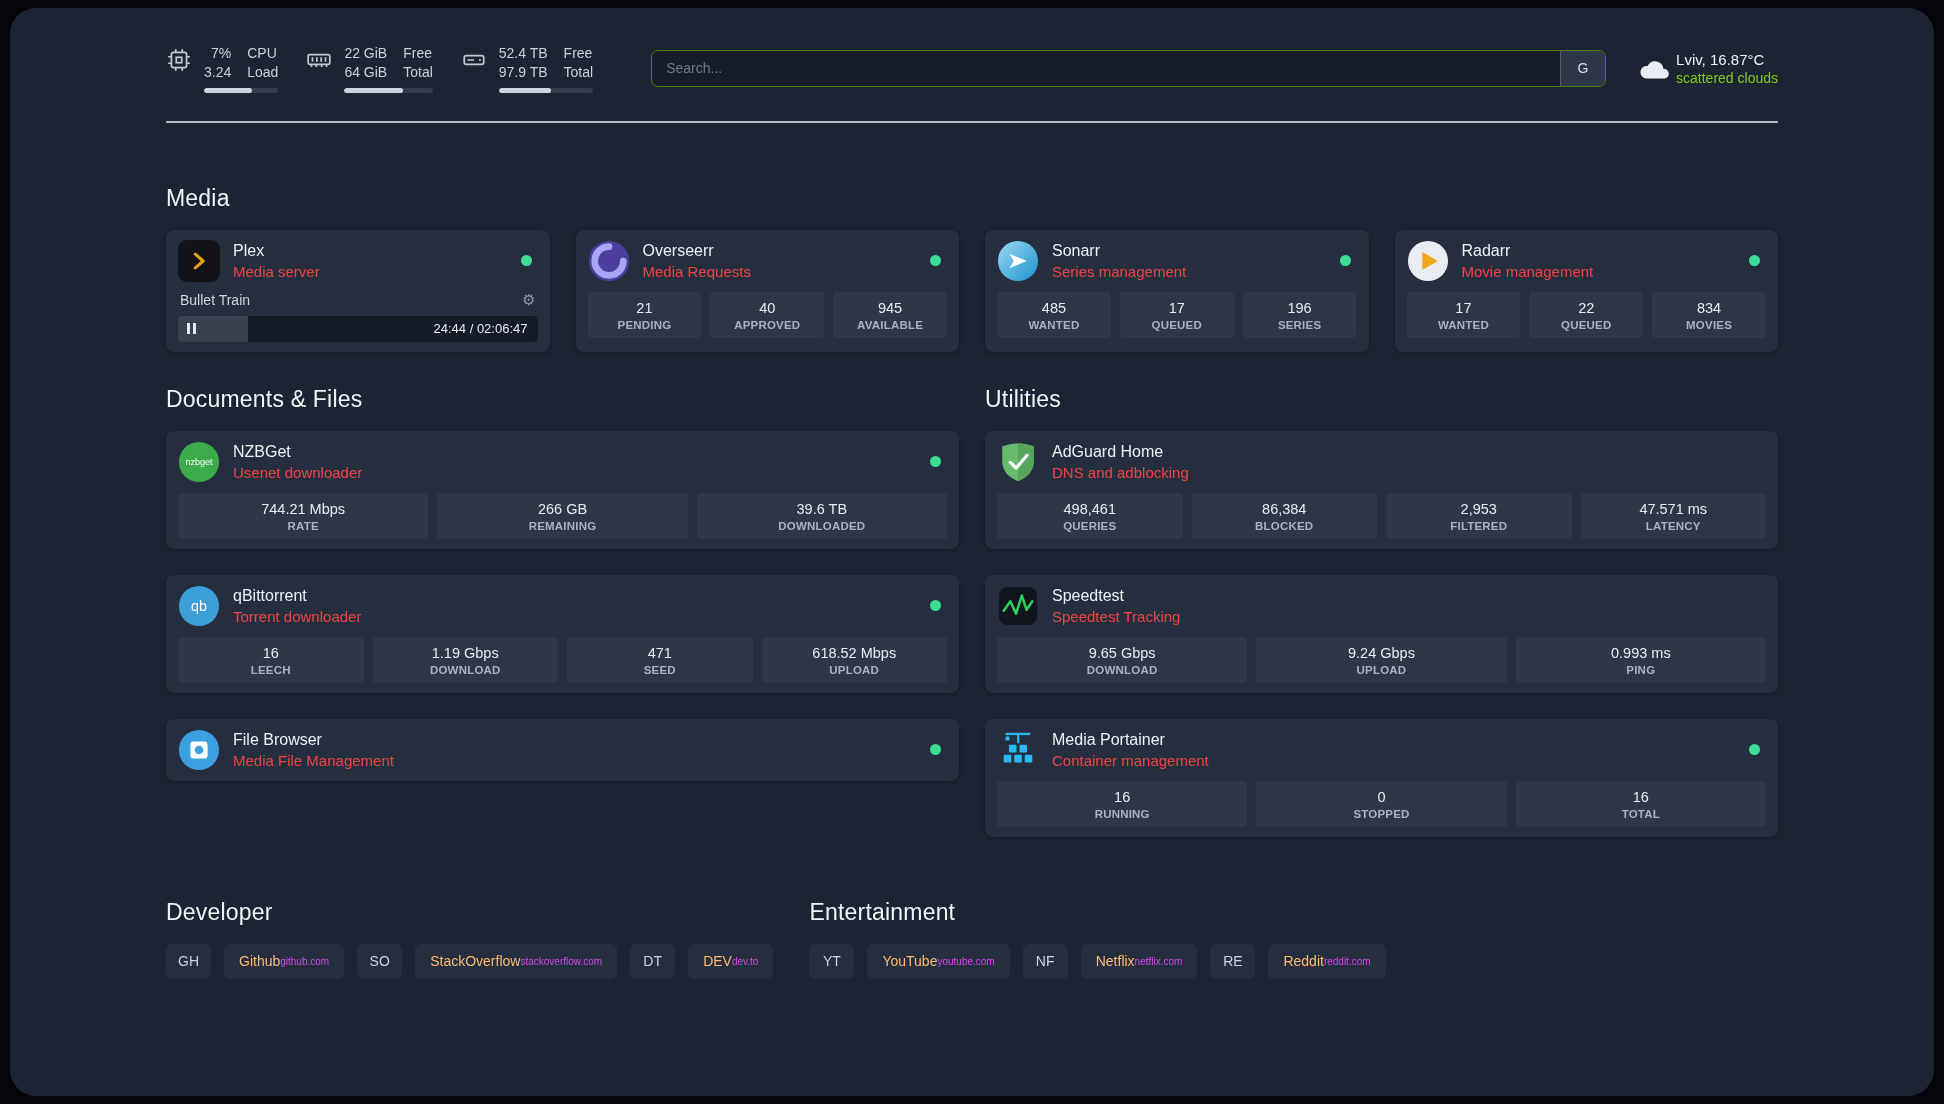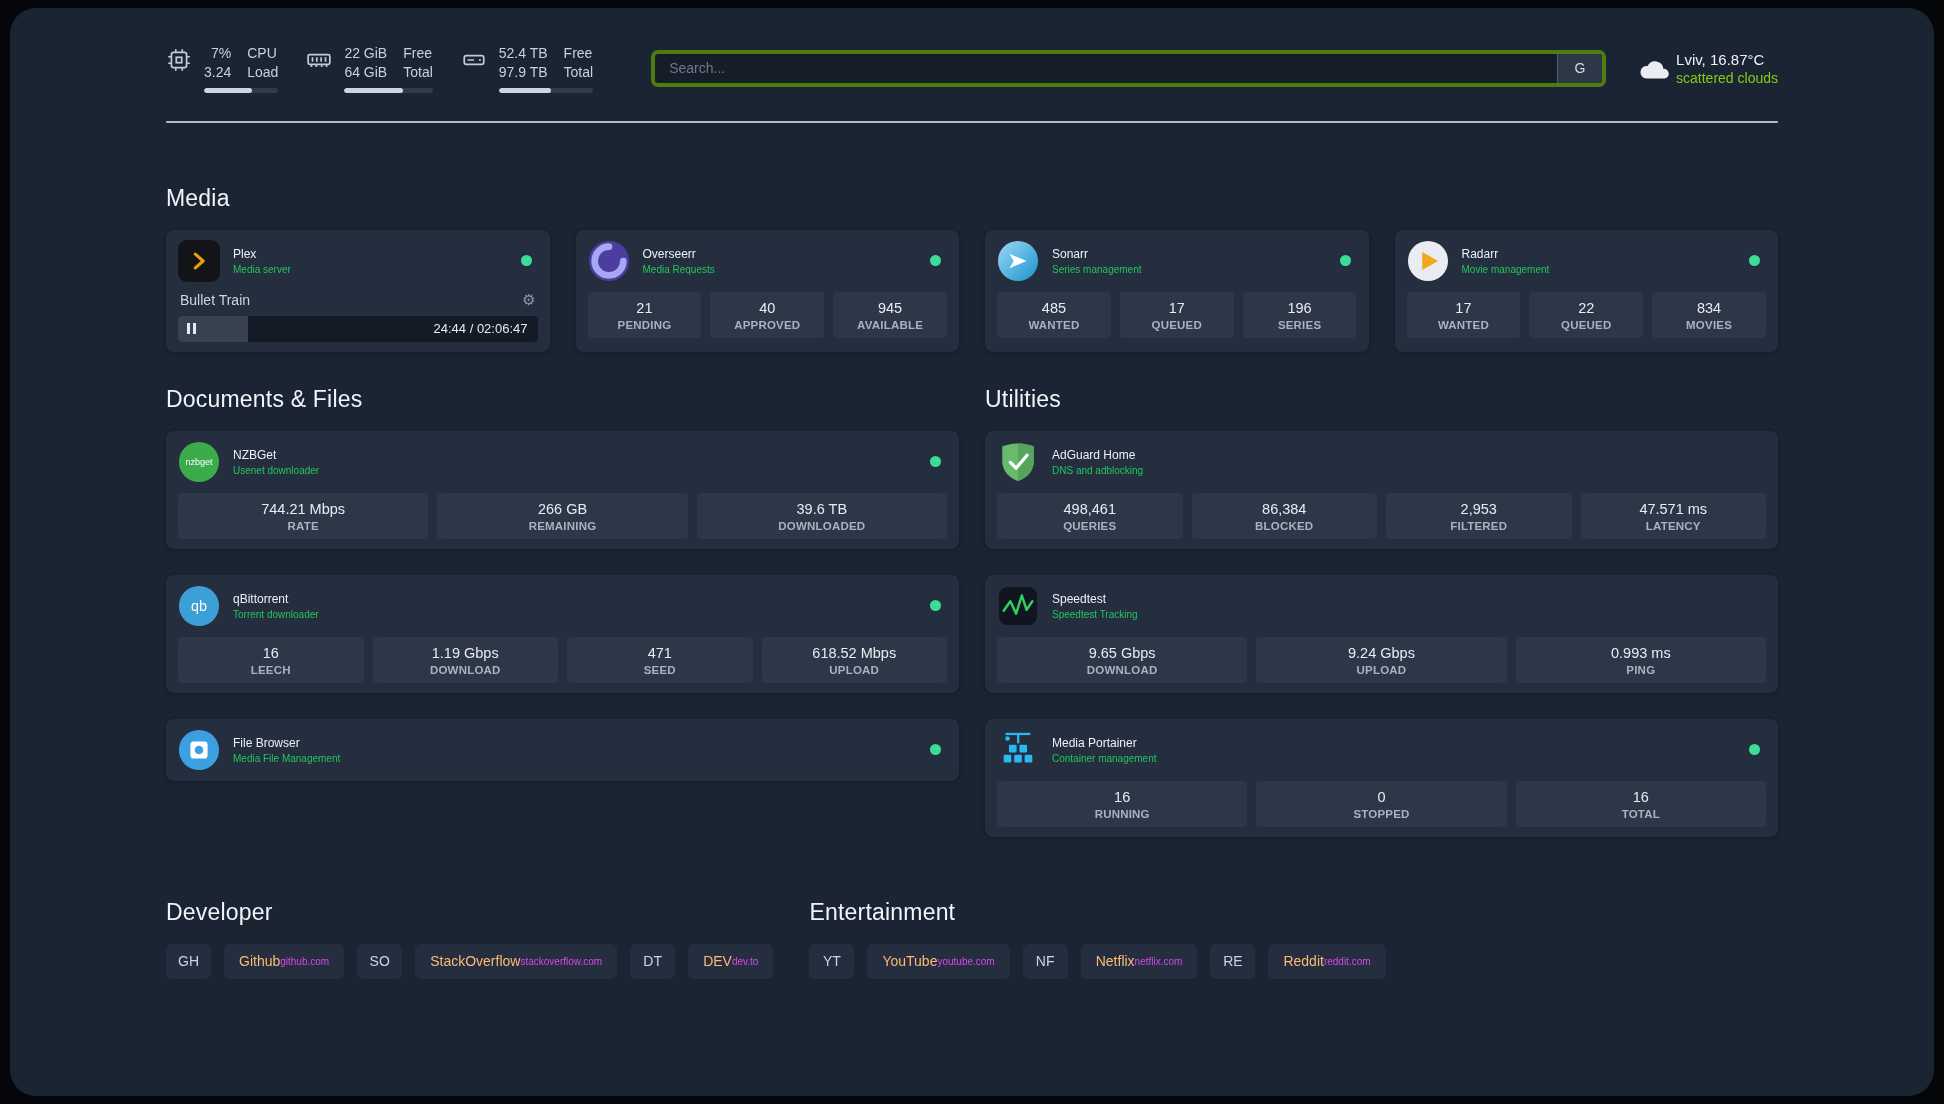--- a/index.html
+++ b/index.html
@@ -21,21 +21,21 @@
   .res { display:flex; align-items:flex-start; gap:12px; margin-right:28px; }
   .res svg { margin-top:3px; flex:0 0 auto; }
   .res-body { display:flex; flex-direction:column; gap:6px; }
   .res-text { display:flex; gap:16px; font-size:14px; color:#c9d1dd; line-height:1.35; }
   .res-col { display:flex; flex-direction:column; }
   .res-col.vals { align-items:flex-end; }
   .res-bar { height:5px; border-radius:3px; background:#323b4b; overflow:hidden; width:100%; }
   .res-fill { height:100%; background:#cfd5de; border-radius:3px; }
 
   .search-wrap { flex:1; display:flex; margin:0 30px; height:37px;
-    border:4px solid #4d7c0f; border-radius:7px; overflow:hidden; background:#161d29; }
+    border:1px solid #4d7c0f; border-radius:7px; overflow:hidden; background:#161d29; }
   .search-input { flex:1; background:transparent; border:none; outline:none;
     color:#dfe4ec; padding:0 14px; font-size:14px; font-family:inherit; }
   .search-input::placeholder { color:#6f7989; }
   .gbtn { width:45px; background:#2e3747; border:none; border-left:1px solid #525c6e;
     color:#d4dae3; font-size:14px; cursor:pointer; font-family:inherit; }
 
   .weather { display:flex; align-items:center; gap:4px; }
   .weather-loc { color:#eef2f7; font-size:15px; }
   .weather-cond { color:#84cc16; font-size:14px; margin-top:2px; }
 
@@ -46,22 +46,22 @@
   .media { margin-top:62px; }
   .cards-4 { display:grid; grid-template-columns:repeat(4,1fr); gap:26px; margin-top:18px; }
   .twocol { display:grid; grid-template-columns:1fr 1fr; gap:26px; margin-top:34px; }
   .col-stack { display:flex; flex-direction:column; gap:26px; margin-top:18px; }
 
   .card { background:#252e3e; border-radius:8px; padding:10px 12px;
     box-shadow:0 1px 4px rgba(0,0,0,.3); }
   .card-head { display:flex; align-items:center; gap:13px; }
   .svc-icon { width:42px; height:42px; flex:0 0 auto; display:flex;
     align-items:center; justify-content:center; }
-  .svc-name { font-size:12px; color:#eef1f6; font-weight:500; }
-  .svc-desc { font-size:10px; color:#22c55e; margin-top:3px; }
+  .svc-name { font-size:16px; color:#eef1f6; font-weight:500; }
+  .svc-desc { font-size:15px; color:#ef4444; margin-top:3px; }
   .dot { width:11px; height:11px; border-radius:50%; background:#3ddc97;
     margin-left:auto; margin-right:6px; flex:0 0 auto; }
 
   .stats { display:flex; gap:9px; margin-top:10px; }
   .tile { flex:1; background:#2e3748; border-radius:4px; padding:8px 4px 7px; text-align:center; }
   .tile-value { font-size:14.5px; color:#e8ecf2; }
   .tile-label { font-size:11.5px; font-weight:bold; color:#a9b2c1; margin-top:3px; letter-spacing:.2px; }
 
   
   .player { margin-top:6px; }

